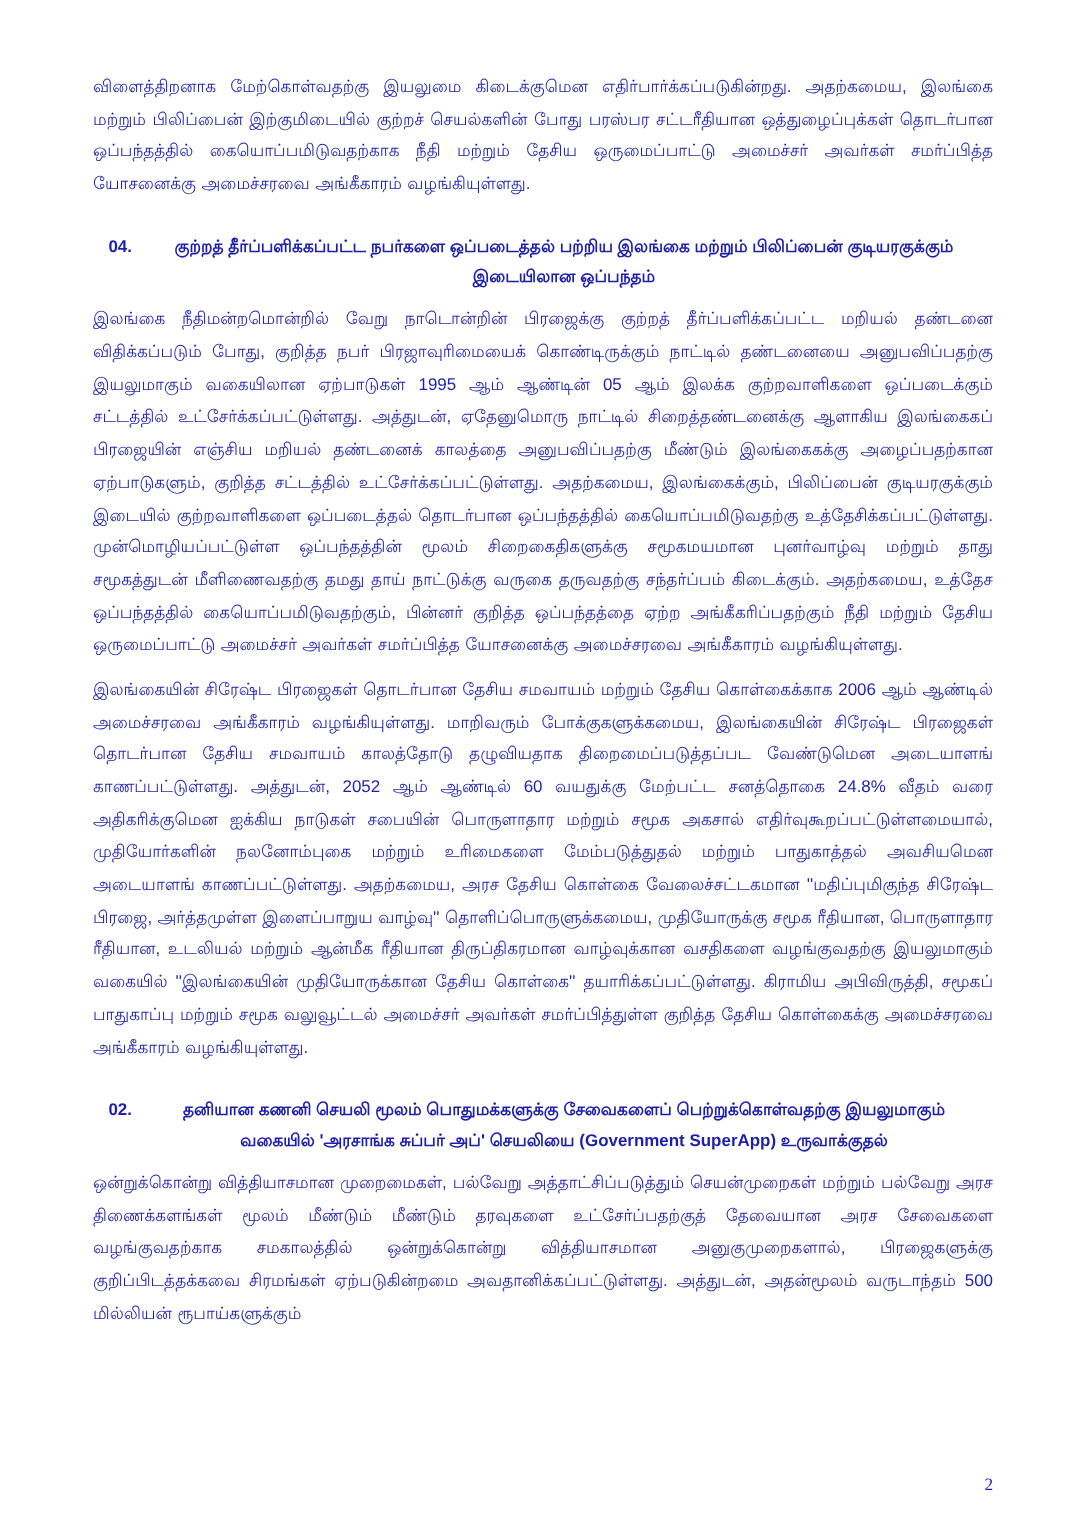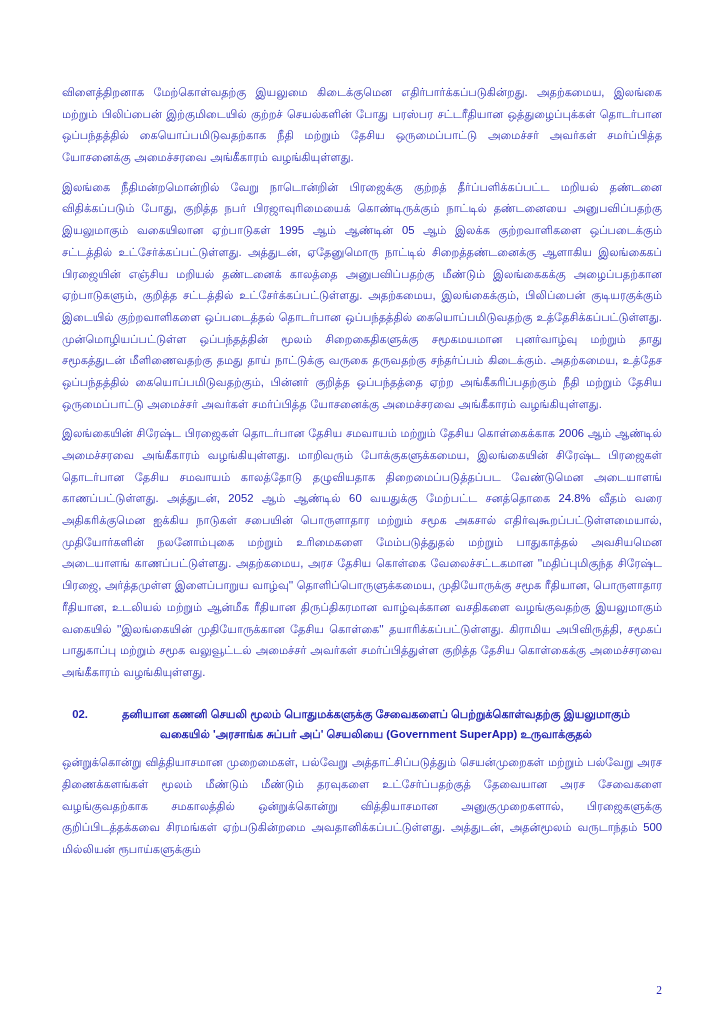--- a/index.html
+++ b/index.html
@@ -16,21 +16,20 @@
     height: 1024px;
     background: #ffffff;
     box-sizing: border-box;
     padding: 48px 62px 40px 62px;
     overflow: hidden;
   }
   .doc-body {
     color: #1b1bb0;
     font-size: 11.3px;
     line-height: 1.92;
-    margin-top: 34px;
   }
   p.para {
     margin: 0 0 2px 0;
     text-align: justify;
     text-justify: inter-word;
     color: #1f1fae;
     word-spacing: 0.5px;
   }
   p.para.first {
     margin-top: 0;
@@ -69,20 +68,24 @@
 </head>
 <body>
 
 <div class="page">
   <div class="doc-body">
 
     <p class="para first">விளைத்திறனாக மேற்கொள்வதற்கு இயலுமை கிடைக்குமென எதிர்பார்க்கப்படுகின்றது. அதற்கமைய, இலங்கை மற்றும் பிலிப்பைன் இற்குமிடையில் குற்றச் செயல்களின் போது பரஸ்பர சட்டரீதியான ஒத்துழைப்புக்கள் தொடர்பான ஒப்பந்தத்தில் கையொப்பமிடுவதற்காக நீதி மற்றும் தேசிய ஒருமைப்பாட்டு அமைச்சர் அவர்கள் சமர்ப்பித்த யோசனைக்கு அமைச்சரவை அங்கீகாரம் வழங்கியுள்ளது.</p>
 
     <div class="spacer-sm"></div>
 
+    <div class="heading">
+      <span class="num">04.</span>
+      <span class="htext">குற்றத் தீர்ப்பளிக்கப்பட்ட நபர்களை ஒப்படைத்தல் பற்றிய இலங்கை மற்றும் பிலிப்பைன் குடியரகுக்கும் இடையிலான ஒப்பந்தம்</span>
+    </div>
 
     <p class="para">இலங்கை நீதிமன்றமொன்றில் வேறு நாடொன்றின் பிரஜைக்கு குற்றத் தீர்ப்பளிக்கப்பட்ட மறியல் தண்டனை விதிக்கப்படும் போது, குறித்த நபர் பிரஜாவுரிமையைக் கொண்டிருக்கும் நாட்டில் தண்டனையை அனுபவிப்பதற்கு இயலுமாகும் வகையிலான ஏற்பாடுகள் 1995 ஆம் ஆண்டின் 05 ஆம் இலக்க குற்றவாளிகளை ஒப்படைக்கும் சட்டத்தில் உட்சேர்க்கப்பட்டுள்ளது. அத்துடன், ஏதேனுமொரு நாட்டில் சிறைத்தண்டனைக்கு ஆளாகிய இலங்கைகப் பிரஜையின் எஞ்சிய மறியல் தண்டனைக் காலத்தை அனுபவிப்பதற்கு மீண்டும் இலங்கைகக்கு அழைப்பதற்கான ஏற்பாடுகளும், குறித்த சட்டத்தில் உட்சேர்க்கப்பட்டுள்ளது. அதற்கமைய, இலங்கைக்கும், பிலிப்பைன் குடியரகுக்கும் இடையில் குற்றவாளிகளை ஒப்படைத்தல் தொடர்பான ஒப்பந்தத்தில் கையொப்பமிடுவதற்கு உத்தேசிக்கப்பட்டுள்ளது. முன்மொழியப்பட்டுள்ள ஒப்பந்தத்தின் மூலம் சிறைகைதிகளுக்கு சமூகமயமான புனர்வாழ்வு மற்றும் தாது சமூகத்துடன் மீளிணைவதற்கு தமது தாய் நாட்டுக்கு வருகை தருவதற்கு சந்தர்ப்பம் கிடைக்கும். அதற்கமைய, உத்தேச ஒப்பந்தத்தில் கையொப்பமிடுவதற்கும், பின்னர் குறித்த ஒப்பந்தத்தை ஏற்ற அங்கீகரிப்பதற்கும் நீதி மற்றும் தேசிய ஒருமைப்பாட்டு அமைச்சர் அவர்கள் சமர்ப்பித்த யோசனைக்கு அமைச்சரவை அங்கீகாரம் வழங்கியுள்ளது.</p>
 
     <div class="spacer-sm"></div>
 
 
     <p class="para">இலங்கையின் சிரேஷ்ட பிரஜைகள் தொடர்பான தேசிய சமவாயம் மற்றும் தேசிய கொள்கைக்காக 2006 ஆம் ஆண்டில் அமைச்சரவை அங்கீகாரம் வழங்கியுள்ளது. மாறிவரும் போக்குகளுக்கமைய, இலங்கையின் சிரேஷ்ட பிரஜைகள் தொடர்பான தேசிய சமவாயம் காலத்தோடு தழுவியதாக திறைமைப்படுத்தப்பட வேண்டுமென அடையாளங் காணப்பட்டுள்ளது. அத்துடன், 2052 ஆம் ஆண்டில் 60 வயதுக்கு மேற்பட்ட சனத்தொகை 24.8% வீதம் வரை அதிகரிக்குமென ஐக்கிய நாடுகள் சபையின் பொருளாதார மற்றும் சமூக அகசால் எதிர்வுகூறப்பட்டுள்ளமையால், முதியோர்களின் நலனோம்புகை மற்றும் உரிமைகளை மேம்படுத்துதல் மற்றும் பாதுகாத்தல் அவசியமென அடையாளங் காணப்பட்டுள்ளது. அதற்கமைய, அரச தேசிய கொள்கை வேலைச்சட்டகமான ''மதிப்புமிகுந்த சிரேஷ்ட பிரஜை, அர்த்தமுள்ள இளைப்பாறுய வாழ்வு'' தொளிப்பொருளுக்கமைய, முதியோருக்கு சமூக ரீதியான, பொருளாதார ரீதியான, உடலியல் மற்றும் ஆன்மீக ரீதியான திருப்திகரமான வாழ்வுக்கான வசதிகளை வழங்குவதற்கு இயலுமாகும் வகையில் ''இலங்கையின் முதியோருக்கான தேசிய கொள்கை'' தயாரிக்கப்பட்டுள்ளது. கிராமிய அபிவிருத்தி, சமூகப் பாதுகாப்பு மற்றும் சமூக வலுவூட்டல் அமைச்சர் அவர்கள் சமர்ப்பித்துள்ள குறித்த தேசிய கொள்கைக்கு அமைச்சரவை அங்கீகாரம் வழங்கியுள்ளது.</p>
 
     <div class="spacer-sm"></div>
 

